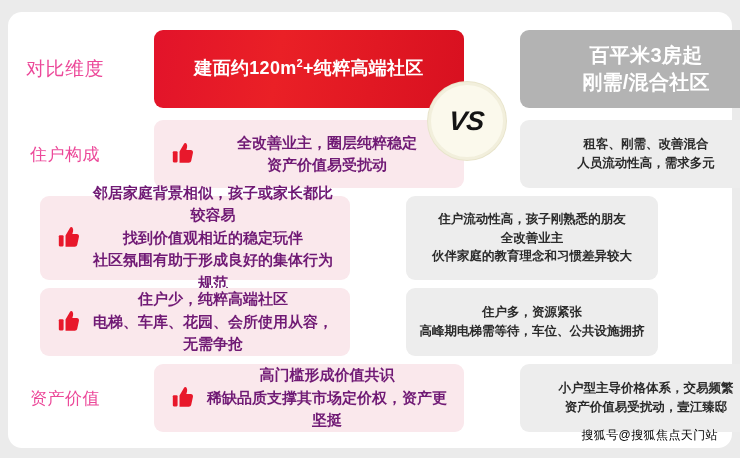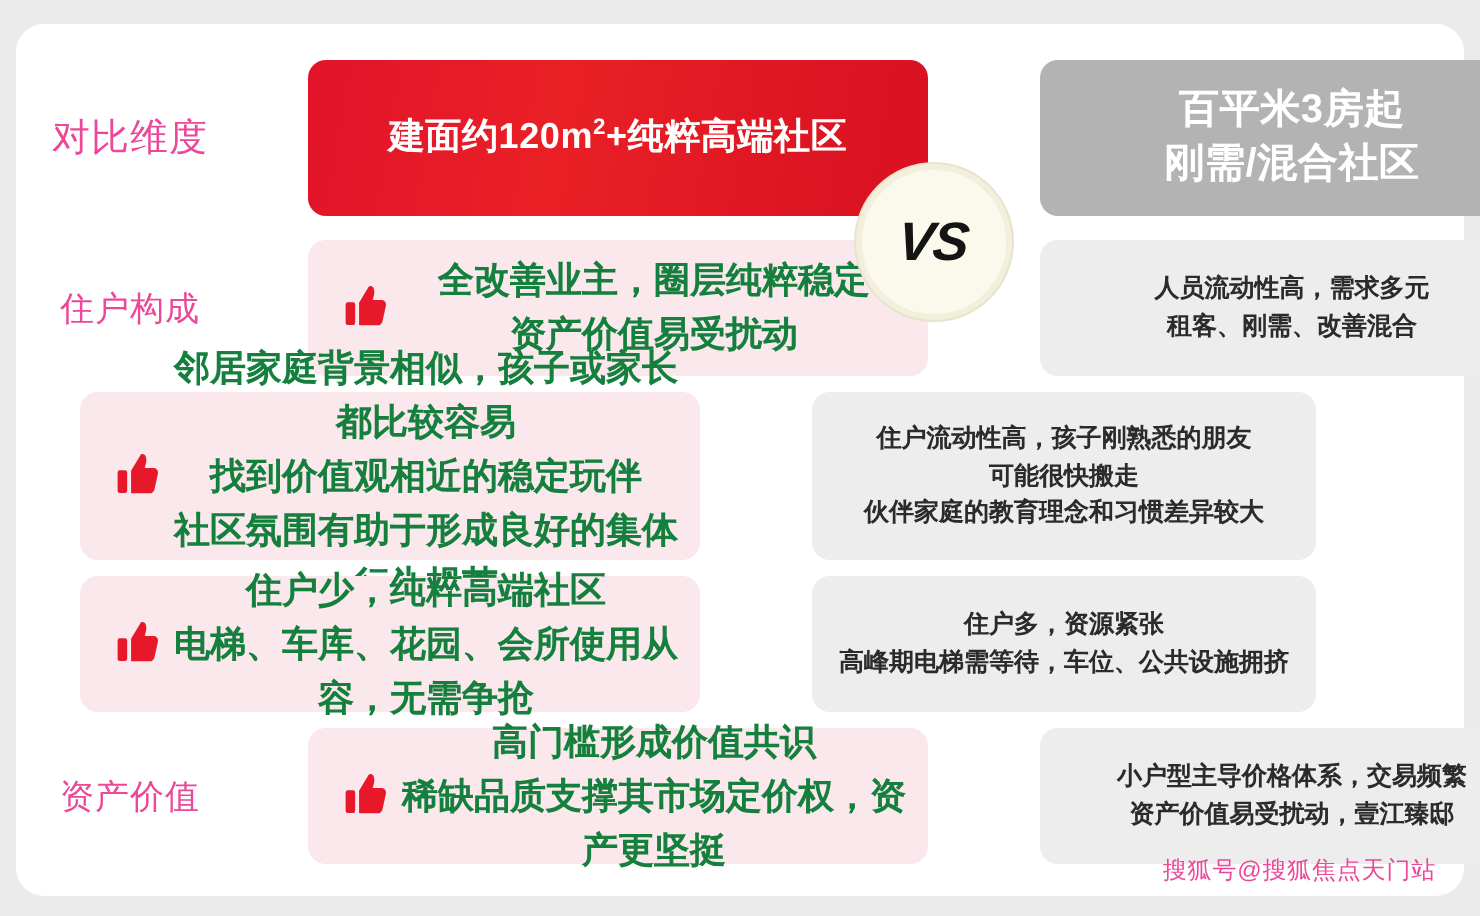--- a/index.html
+++ b/index.html
@@ -104,23 +104,23 @@
   }
   .head-red sup {
     font-size: 0.62em;
     vertical-align: super;
     line-height: 0;
   }
 
   
   .cell-pink {
     background: #fae8ec;
-    color: #15803d;
-    height: 100%;
-    font-size: 18px;
+    color: #701a75;
+    height: 100%;
+    font-size: 15px;
     font-weight: bold;
     line-height: 1.5;
     padding: 0 10px 0 46px;
   }
   .cell-gray {
     background: #ededed;
     color: #2b2b2b;
     height: 100%;
     font-size: 12.5px;
     font-weight: bold;
@@ -162,21 +162,21 @@
     font-style: italic;
     letter-spacing: -0.5px;
     transform: skewX(-6deg);
   }
 
   
   #watermark {
     position: absolute;
     right: 14px;
     bottom: 4px;
-    color: #ec4899;
+    color: #000000;
     font-size: 12px;
     letter-spacing: 0.4px;
     white-space: nowrap;
     z-index: 30;
   }
 </style>
 </head>
 <body>
 
 <div id="card">
@@ -208,22 +208,22 @@
           <rect x="2.6" y="9.4" width="4.4" height="10.4" rx="1" fill="#e8182b"></rect>
         </svg>
         <div>
           <div>全改善业主，圈层纯粹稳定</div>
           <div>资产价值易受扰动</div>
         </div>
       </div>
       <div class="c-mid"></div>
       <div class="c-cell c-right cell-gray">
         <div>
+          <div>租客、刚需、改善混合</div>
           <div>人员流动性高，需求多元</div>
-          <div>租客、刚需、改善混合</div>
         </div>
       </div>
     </div>
 
     <div class="row row-1">
       <div class="gap"></div>
       <div class="c-cell c-left cell-pink">
         <svg class="thumb" viewBox="0 0 24 24">
           <path fill="#e8182b" d="M8.8 9.6 13.1 2.4c.5-.9 1.9-.6 2.3.3.5 1 .6 2.2.3 3.3l-.6 2.3h4.1c1.3 0 2.3 1.2 2 2.5l-1.6 7.4c-.2 1.1-1.2 1.8-2.3 1.8H8.8V9.6z"></path>
           <rect x="2.6" y="9.4" width="4.4" height="10.4" rx="1" fill="#e8182b"></rect>
@@ -231,21 +231,21 @@
         <div>
           <div>邻居家庭背景相似，孩子或家长都比较容易</div>
           <div>找到价值观相近的稳定玩伴</div>
           <div>社区氛围有助于形成良好的集体行为规范</div>
         </div>
       </div>
       <div class="c-mid"></div>
       <div class="c-cell c-right cell-gray">
         <div>
           <div>住户流动性高，孩子刚熟悉的朋友</div>
-          <div>可能很快搬走</div>
+          <div>全改善业主</div>
           <div>伙伴家庭的教育理念和习惯差异较大</div>
         </div>
       </div>
     </div>
 
     <div class="row row-2">
       <div class="gap"></div>
       <div class="c-cell c-left cell-pink">
         <svg class="thumb" viewBox="0 0 24 24">
           <path fill="#e8182b" d="M8.8 9.6 13.1 2.4c.5-.9 1.9-.6 2.3.3.5 1 .6 2.2.3 3.3l-.6 2.3h4.1c1.3 0 2.3 1.2 2 2.5l-1.6 7.4c-.2 1.1-1.2 1.8-2.3 1.8H8.8V9.6z"></path>

